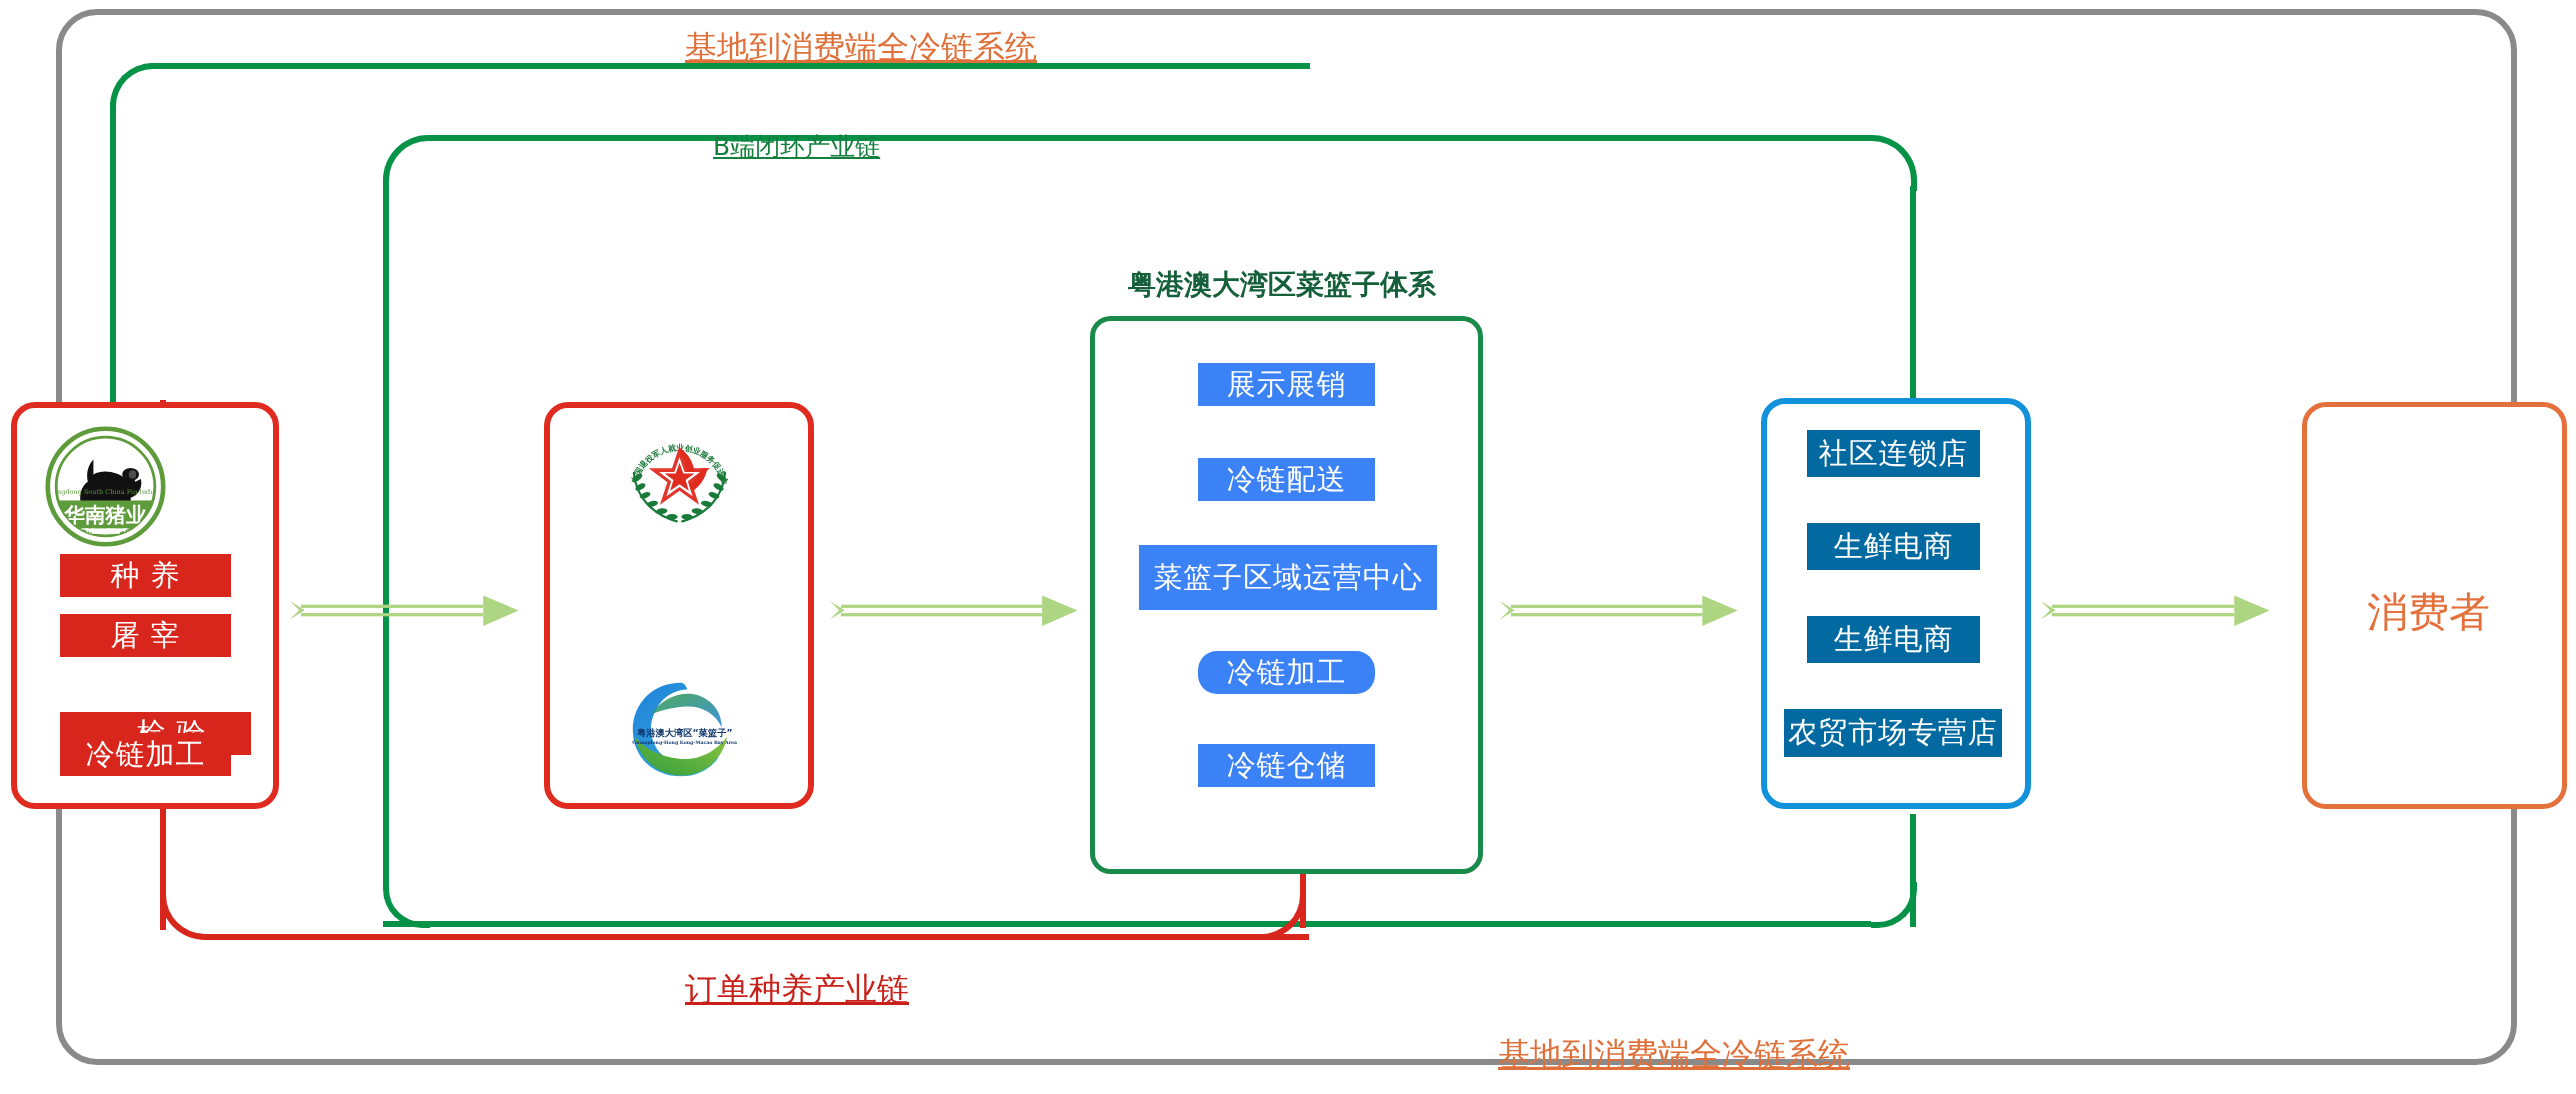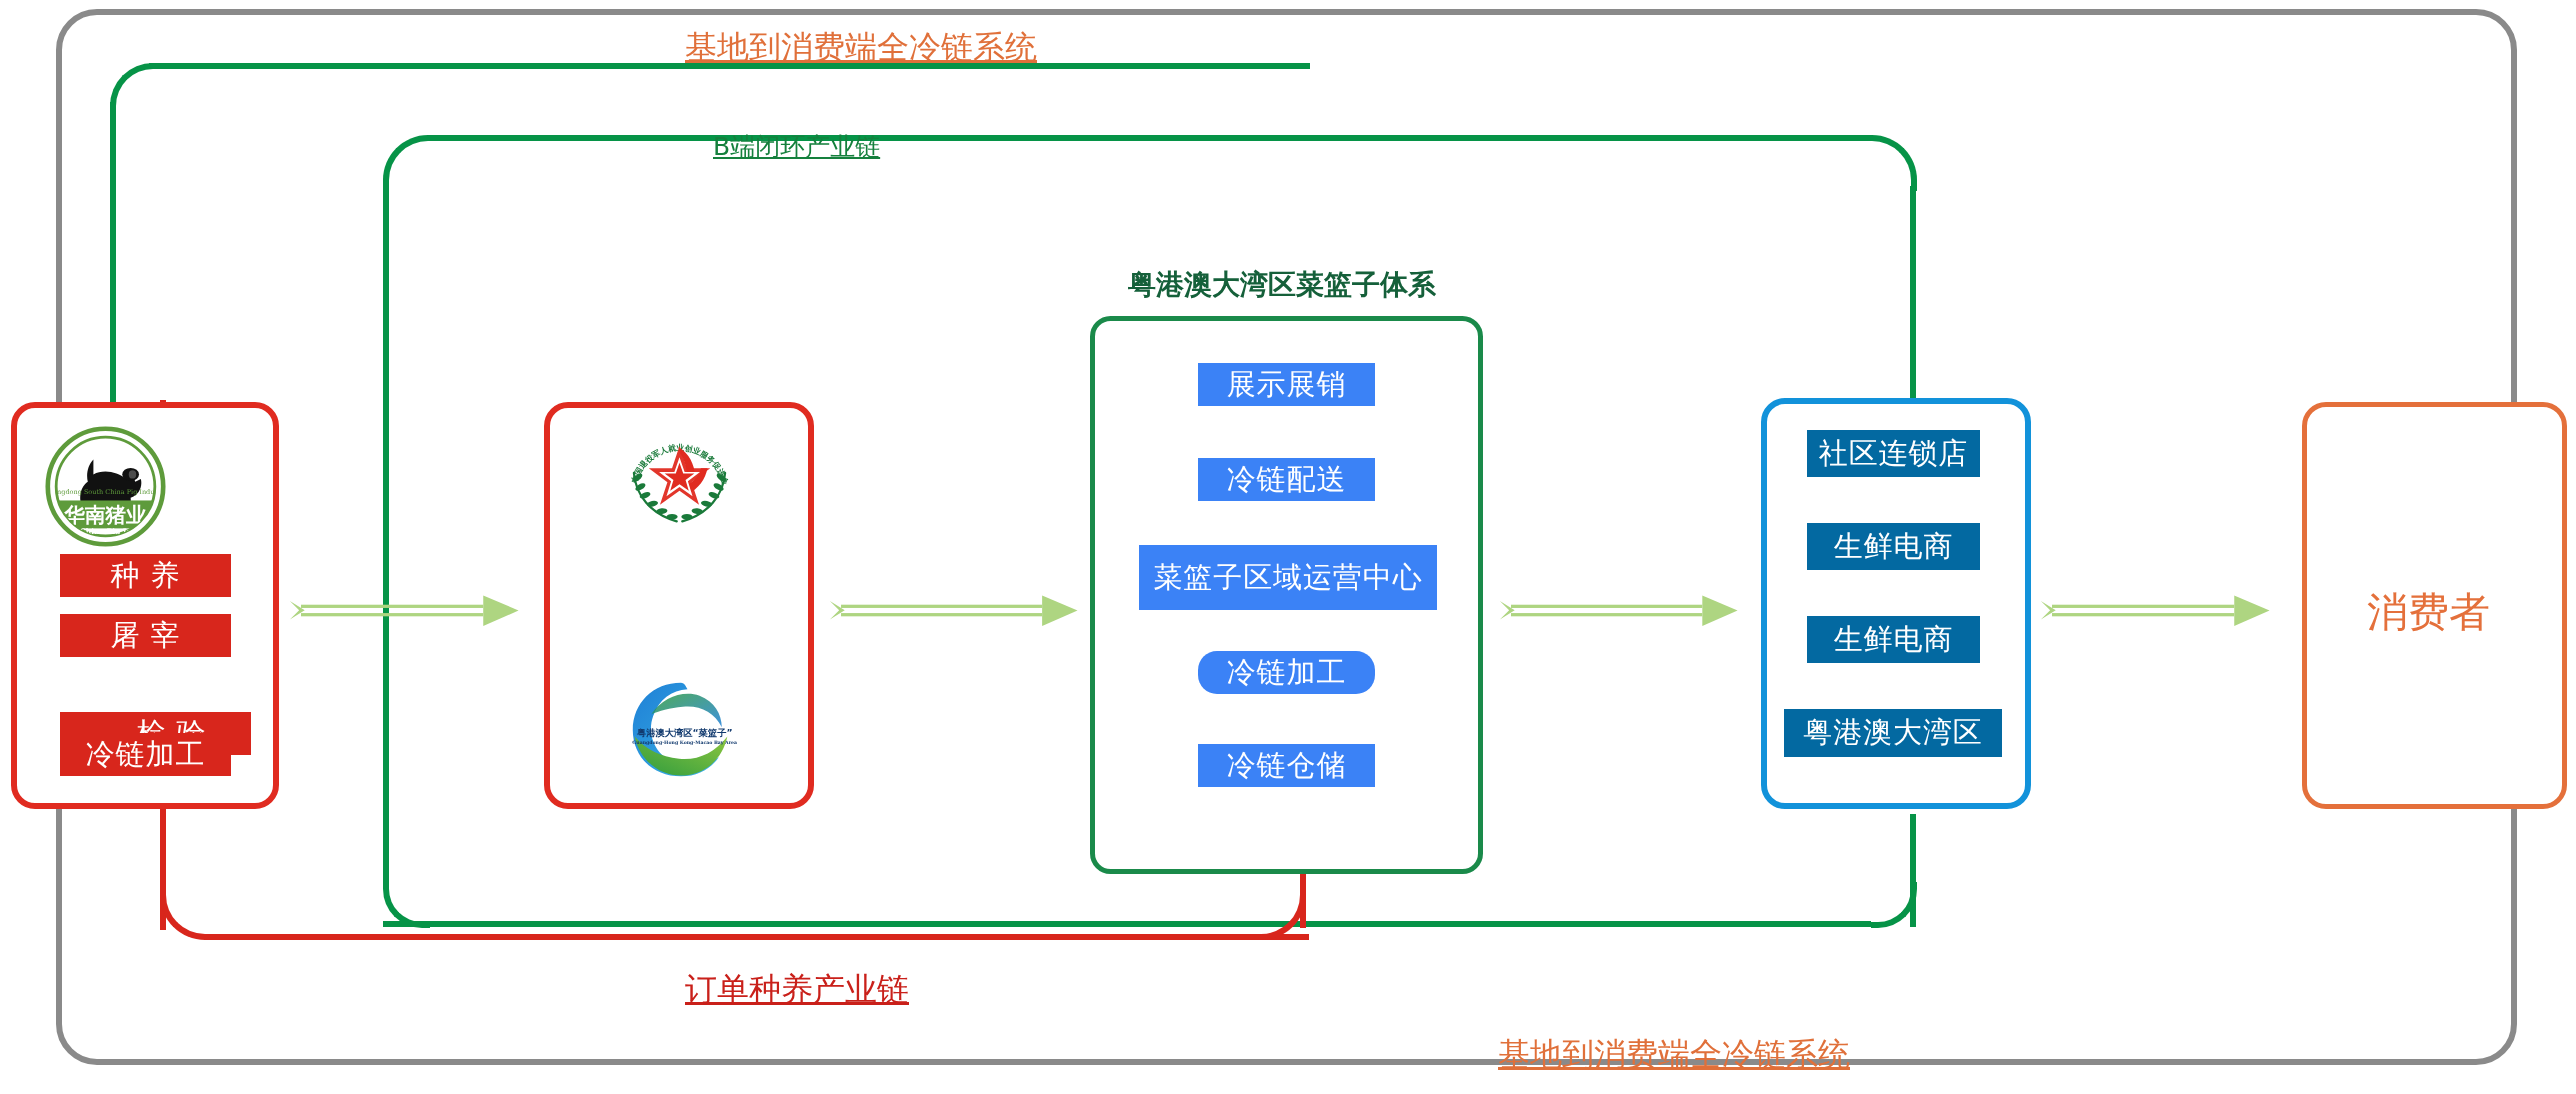--- a/index.html
+++ b/index.html
@@ -364,21 +364,21 @@
     <rect x="14" y="29" width="206" height="3.5" fill="#AED581"></rect>
     <path d="M220 10 L258 26.2 L220 43 Z" fill="#AED581"></path>
   </svg>
 
   <div class="node-box node-blue" style="left:1761px; top:398px; width:270px; height:411px;">
   </div>
 
   <div class="chip chip-blue" style="left:1807px; top:430px; width:173px; height:47px;">社区连锁店</div>
   <div class="chip chip-blue" style="left:1807px; top:523px; width:173px; height:47px;">生鲜电商</div>
   <div class="chip chip-blue" style="left:1807px; top:616px; width:173px; height:47px;">生鲜电商</div>
-  <div class="chip chip-blue" style="left:1784px; top:709px; width:218px; height:48px;">粤港澳大湾区</div>
+  <div class="chip chip-blue" style="left:1784px; top:709px; width:218px; height:48px;">农贸市场专营店</div>
 
   <svg class="arrow" style="left:2039px; top:586px;" width="251" height="56" viewBox="0 0 270 60">
     <path d="M2 16 L18 26 L2 36 L12 26 Z" fill="#AED581"></path>
     <rect x="14" y="20" width="196" height="3.5" fill="#AED581"></rect>
     <rect x="14" y="29" width="196" height="3.5" fill="#AED581"></rect>
     <path d="M210 10 L248 26.2 L210 43 Z" fill="#AED581"></path>
   </svg>
 
   <div class="node-box node-orange" style="left:2302px; top:402px; width:265px; height:407px;">
   </div>

